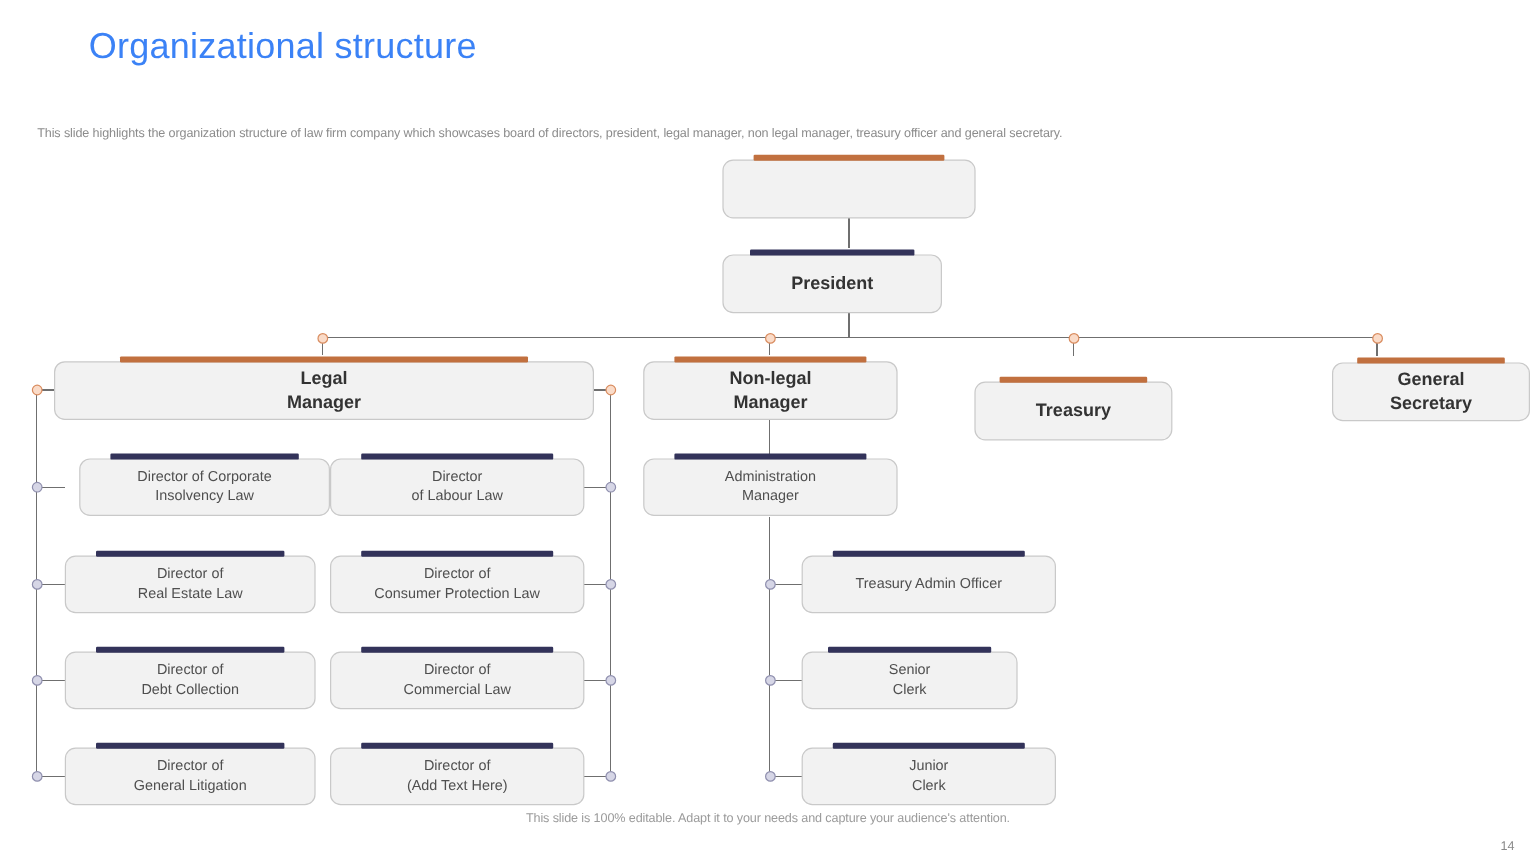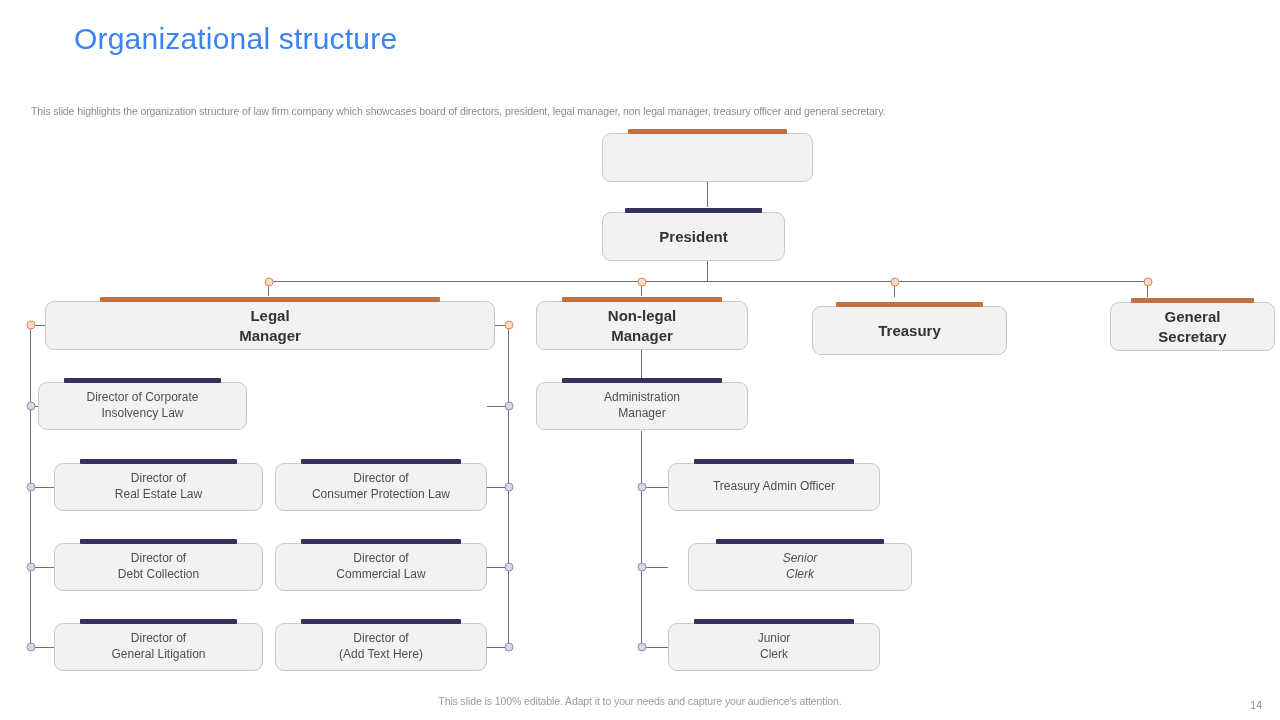--- a/index.html
+++ b/index.html
@@ -38,21 +38,21 @@
     white-space: nowrap;
     letter-spacing: -0.1px;
     margin-top: 26px;
   }
 
   
   #footer-note {
     position: absolute;
     left: 0;
     right: 0;
-    top: 695px;
+    top: 676px;
     text-align: center;
     font-size: 10.5px;
     color: #9b9b9b;
     letter-spacing: -0.1px;
   }
   #page-number {
     position: absolute;
     right: 18px;
     top: 699px;
     font-size: 10.5px;
@@ -205,32 +205,32 @@
     <span class="label">Legal
 Manager</span>
   </div>
 
   <div class="node tier-mgr" style="left:536px; top:301px; width:212px; height:49px;">
     <span class="accent orange"></span>
     <span class="label">Non-legal
 Manager</span>
   </div>
 
-  <div class="node tier-mgr" style="left:812px; top:306px; width:195px; height:49px;">
+  <div class="node tier-mgr" style="left:812px; top:318px; width:165px; height:49px;">
     <span class="accent orange"></span>
     <span class="label">Treasury</span>
   </div>
 
   <div class="node tier-mgr" style="left:1065px; top:302px; width:165px; height:49px;margin-left:45px;">
     <span class="accent orange"></span>
     <span class="label">General
 Secretary</span>
   </div>
 
-  <div class="node tier-dir" style="left:38px; top:382px; width:209px; height:48px;">
+  <div class="node tier-dir" style="left:66px; top:382px; width:209px; height:48px;">
     <span class="accent navy"></span>
     <span class="label">Director of Corporate
 Insolvency Law</span>
   </div>
 
   <div class="node tier-dir" style="left:54px; top:463px; width:209px; height:48px;">
     <span class="accent navy"></span>
     <span class="label">Director of
 Real Estate Law</span>
   </div>
@@ -240,20 +240,25 @@
     <span class="label">Director of
 Debt Collection</span>
   </div>
 
   <div class="node tier-dir" style="left:54px; top:623px; width:209px; height:48px;">
     <span class="accent navy"></span>
     <span class="label">Director of
 General Litigation</span>
   </div>
 
+  <div class="node tier-dir" style="left:275px; top:382px; width:212px; height:48px;">
+    <span class="accent navy"></span>
+    <span class="label">Director
+of Labour Law</span>
+  </div>
 
   <div class="node tier-dir" style="left:275px; top:463px; width:212px; height:48px;">
     <span class="accent navy"></span>
     <span class="label">Director of
 Consumer Protection Law</span>
   </div>
 
   <div class="node tier-dir" style="left:275px; top:543px; width:212px; height:48px;">
     <span class="accent navy"></span>
     <span class="label">Director of
@@ -270,21 +275,21 @@
     <span class="accent navy"></span>
     <span class="label">Administration
 Manager</span>
   </div>
 
   <div class="node tier-dir" style="left:668px; top:463px; width:212px; height:48px;">
     <span class="accent navy"></span>
     <span class="label">Treasury Admin Officer</span>
   </div>
 
-  <div class="node tier-dir" style="left:688px; top:543px; width:224px; height:48px;font-style:italic;">
+  <div class="node tier-dir" style="left:668px; top:543px; width:180px; height:48px;">
     <span class="accent navy"></span>
     <span class="label">Senior
 Clerk</span>
   </div>
 
   <div class="node tier-dir" style="left:668px; top:623px; width:212px; height:48px;">
     <span class="accent navy"></span>
     <span class="label">Junior
 Clerk</span>
   </div>

